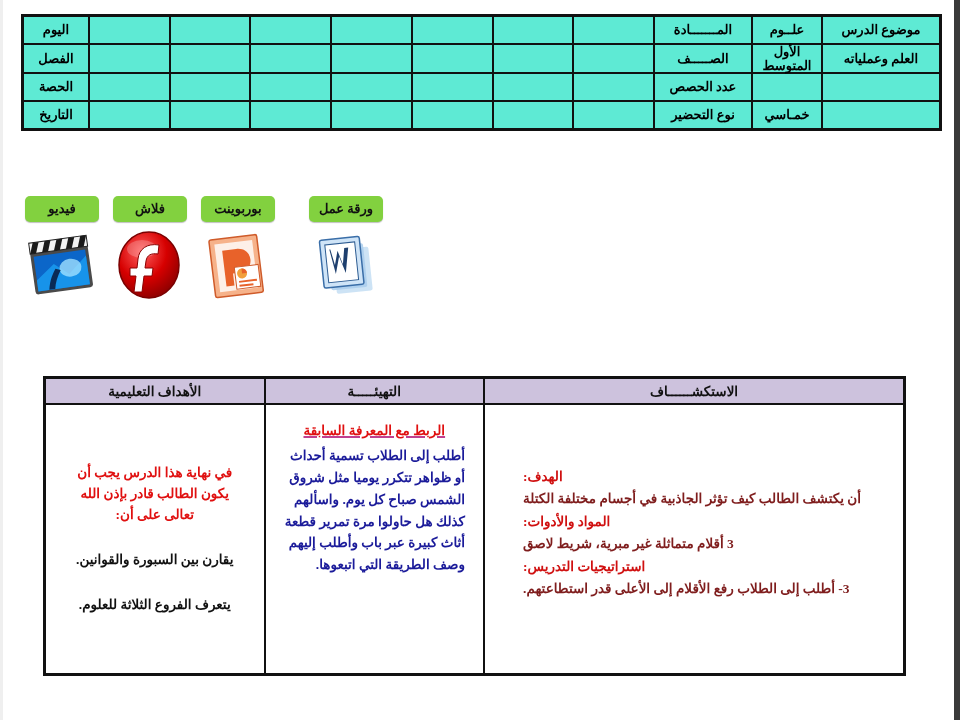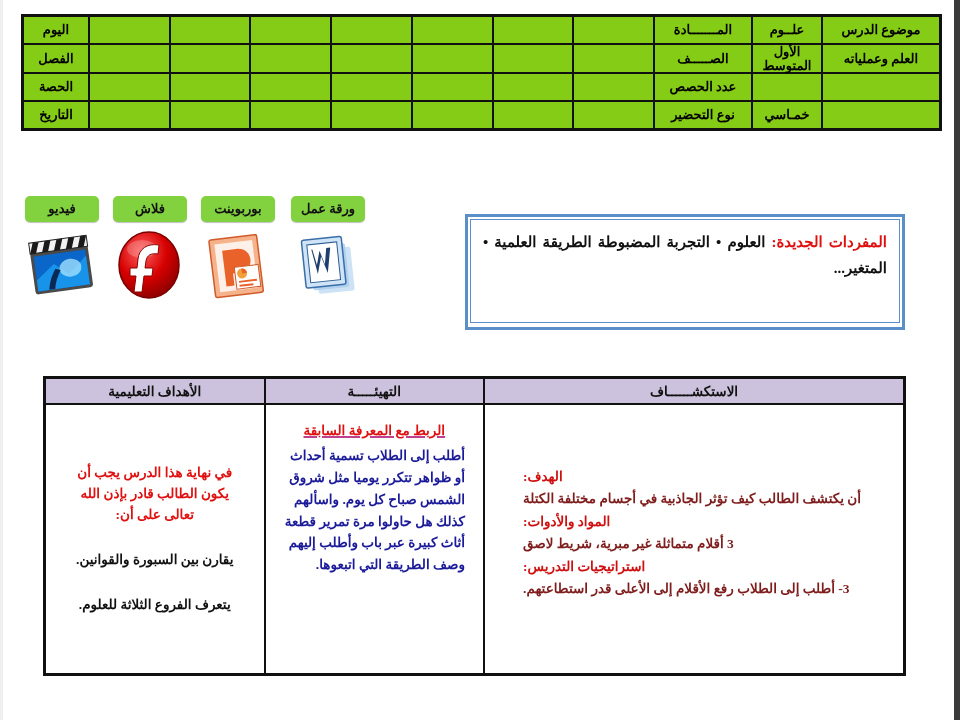--- a/index.html
+++ b/index.html
@@ -32,21 +32,21 @@
   }
   table.info-table {
     width: 100%;
     border-collapse: collapse;
     table-layout: fixed;
     background: #b7dcea;
     border: 3px solid #111;
   }
   table.info-table td {
     border: 2px solid #111;
-    background: #84cc16;
+    background: #5eead4;
     height: 26px;
     text-align: center;
     vertical-align: middle;
     font-weight: bold;
     font-size: 13px;
     color: #000;
     padding: 0 3px;
     font-family: "Liberation Serif", serif;
   }
   td.lbl-right { width: 58px; }
@@ -104,21 +104,21 @@
     direction: rtl;
   }
   .media-item {
     position: absolute;
     width: 76px;
     text-align: center;
   }
   .m0 { left: 20px; }
   .m1 { left: 108px; }
   .m2 { left: 196px; }
-  .m3 { left: 286px; }
+  .m3 { left: 304px; }
 
   .media-btn {
     display: block;
     width: 74px;
     height: 26px;
     line-height: 26px;
     background: #82d13f;
     border-radius: 5px;
     color: #111;
     font-family: "Liberation Serif", serif;
@@ -384,27 +384,20 @@
             <rect x="21" y="16" width="36" height="44" rx="2" fill="#a9cdec" opacity=".85"></rect>
             <rect x="14" y="9" width="40" height="48" rx="2" fill="#cfe4f7" stroke="#3a6ea8" stroke-width="1.5"></rect>
             <rect x="19" y="14" width="30" height="38" fill="#ffffff" stroke="#2d5c92" stroke-width="1"></rect>
             <path d="M23 19 L27 44 L32 27 L37 44 L42 19 L38 19 L35 35 L31 21 L27 35 L24 19 Z" fill="#1e3f6e"></path>
           </g>
         </svg>
       </span>
     </div>
   </div>
 
-  <div class="vocab-box">
-    <div class="vocab-inner">
-      <div class="vocab-text">
-        <span class="vocab-label">المفردات الجديدة:</span><span> العلوم • التجربة المضبوطة الطريقة العلمية • المتغير...</span>
-      </div>
-    </div>
-  </div>
 
   <div class="plan-table-wrap">
     <table class="plan-table">
       <thead>
         <tr>
           <th class="c-exp">الاستكشــــــاف</th>
           <th class="c-prep">التهيئـــــة</th>
           <th class="c-goals">الأهداف التعليمية</th>
         </tr>
       </thead>

